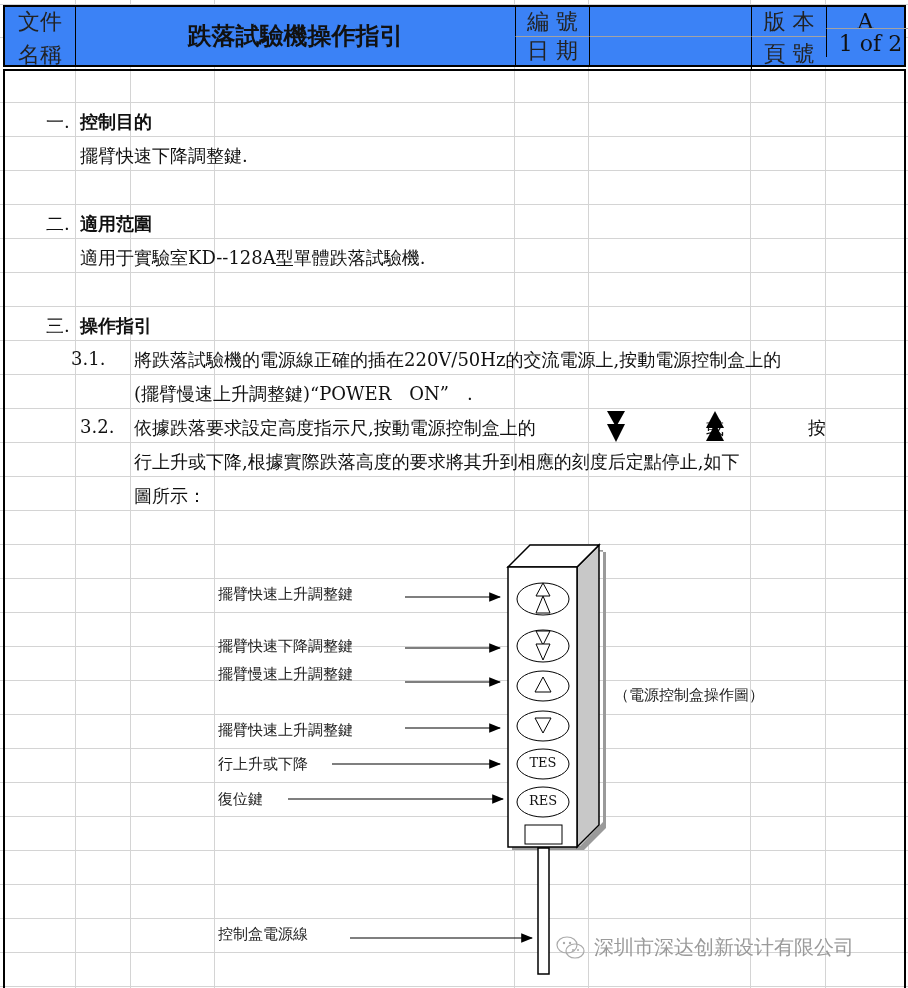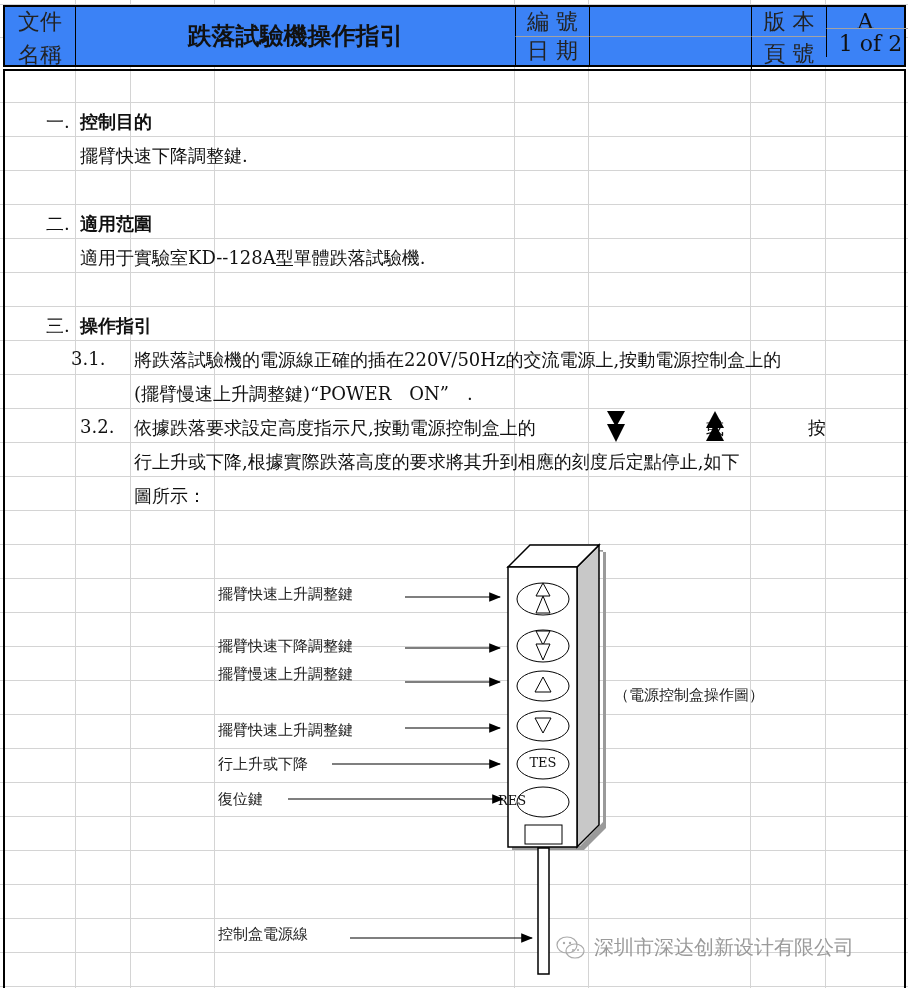--- a/index.html
+++ b/index.html
@@ -131,21 +131,21 @@
   <polygon points="43,137 51,152 35,152" fill="#fff" stroke="#000"></polygon>
   <ellipse cx="43" cy="186" rx="26" ry="15" fill="#fff" stroke="#000"></ellipse>
   <polygon points="35,178 51,178 43,193" fill="#fff" stroke="#000"></polygon>
   <ellipse cx="43" cy="224" rx="26" ry="15" fill="#fff" stroke="#000"></ellipse>
   <ellipse cx="43" cy="262" rx="26" ry="15" fill="#fff" stroke="#000"></ellipse>
   <rect x="25" y="285" width="37" height="19" fill="#fff" stroke="#000"></rect>
 
   <rect x="38" y="308" width="11" height="126" fill="#fff" stroke="#000" stroke-width="1.5"></rect>
 </svg>
 <div class="abs" style="left:518px;top:755px;width:50px;text-align:center;font-size:13px">TES</div>
-<div class="abs" style="left:487px;top:793px;width:50px;text-align:center;font-size:13px">RES</div>
+<div class="abs" style="left:518px;top:793px;width:50px;text-align:center;font-size:13px">RES</div>
 
 <div class="abs lbl" style="left:218px;top:585px">擺臂快速上升調整鍵</div>
 <div class="abs lbl" style="left:218px;top:637px">擺臂快速下降調整鍵</div>
 <div class="abs lbl" style="left:218px;top:665px">擺臂慢速上升調整鍵</div>
 <div class="abs lbl" style="left:218px;top:721px">擺臂快速上升調整鍵</div>
 <div class="abs lbl" style="left:218px;top:755px">行上升或下降</div>
 <div class="abs lbl" style="left:218px;top:790px">復位鍵</div>
 <div class="abs lbl" style="left:218px;top:925px">控制盒電源線</div>
 
 <svg class="abs" style="left:0;top:0;pointer-events:none" width="908" height="988">

